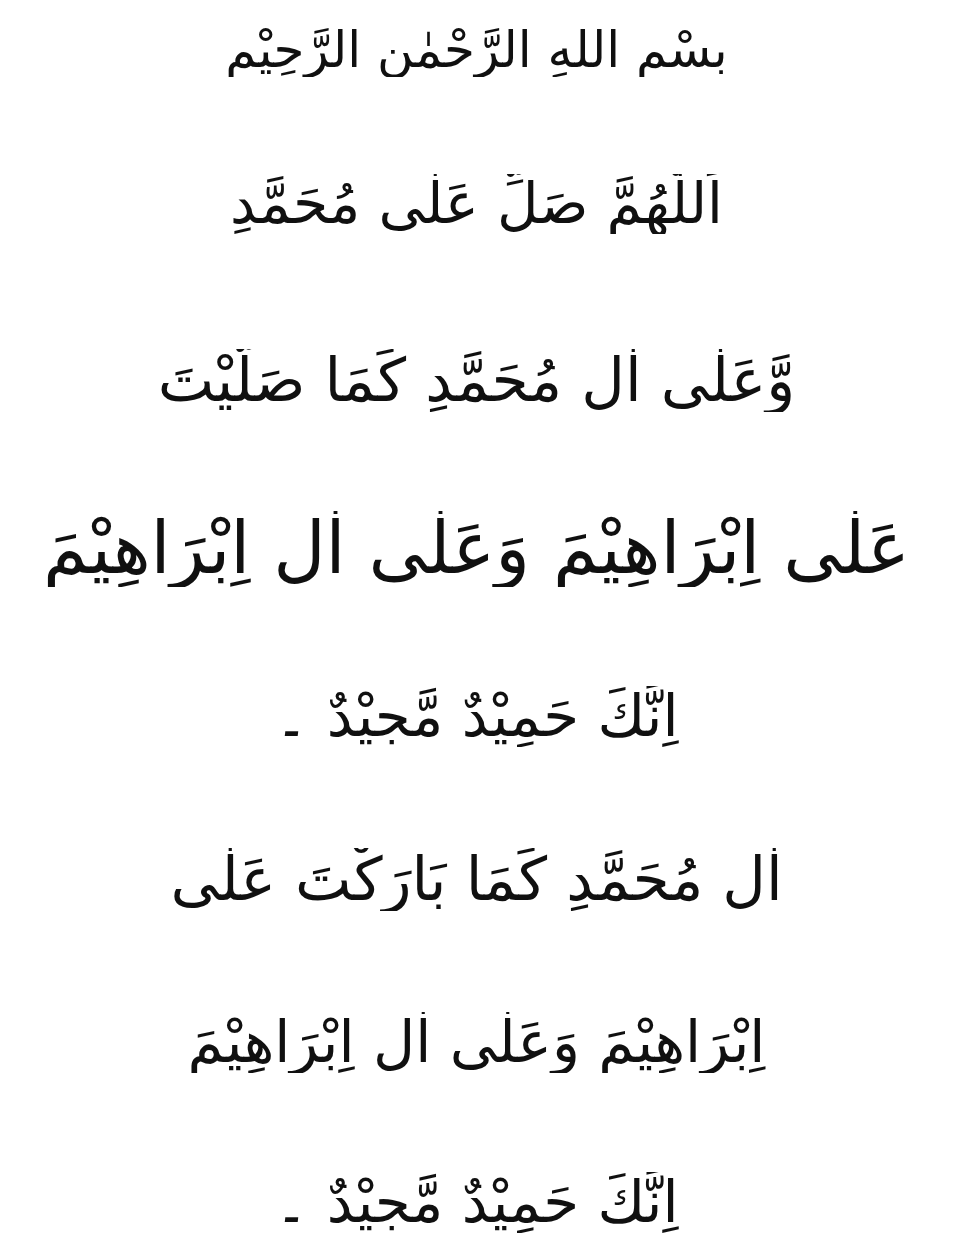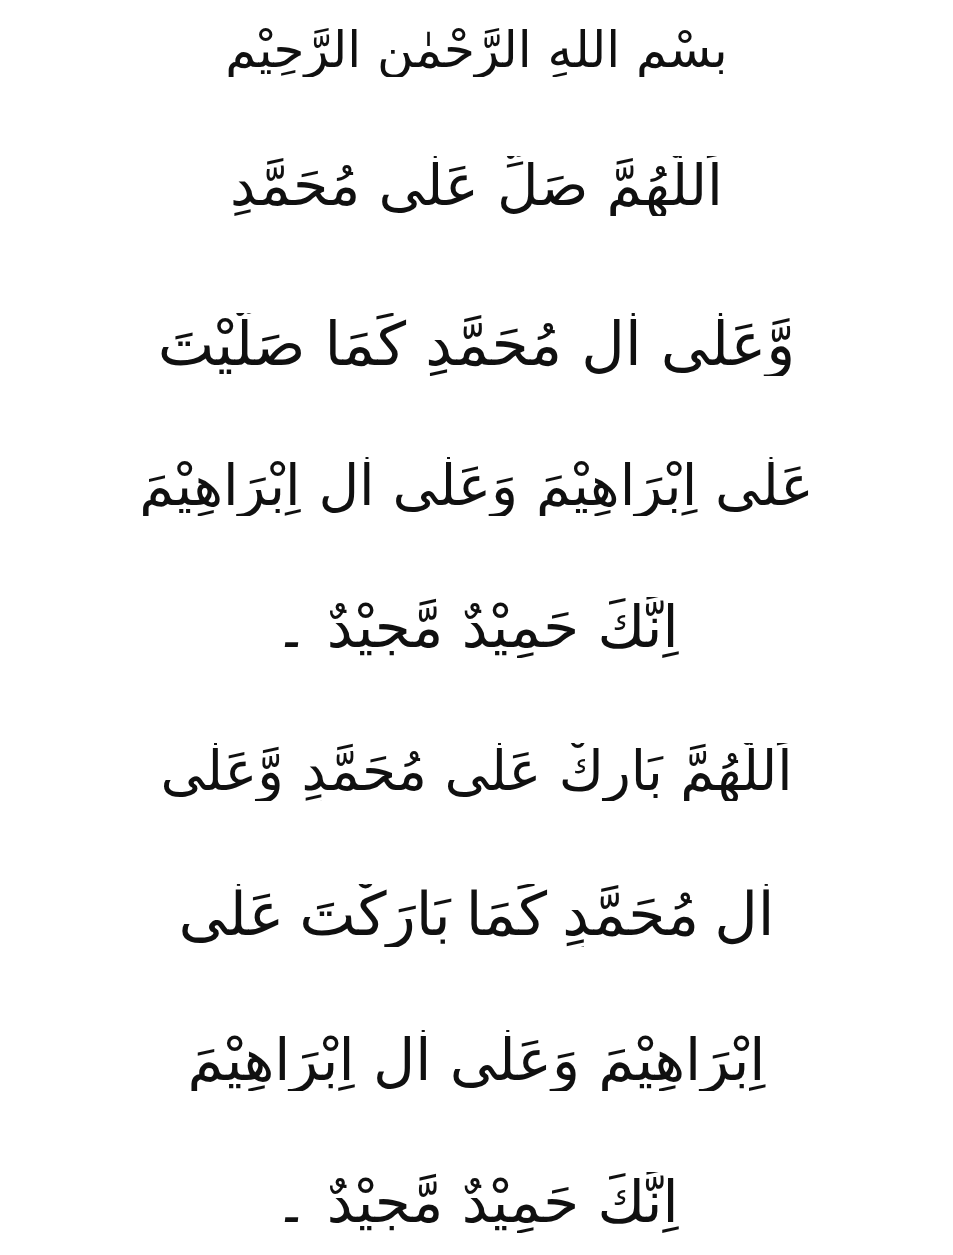--- a/index.html
+++ b/index.html
@@ -48,35 +48,34 @@
     line-height: 1.05;
     white-space: nowrap;
     overflow: hidden;
     text-overflow: clip;
   }
 
   
   .line-1 { font-size: 50px; letter-spacing: 0px; margin-top: 6px; }
   .line-2 { font-size: 57px; margin-top: 14px; }
   .line-3 { font-size: 60px; margin-top: 32px; }
-  .line-4 { font-size: 56px; margin-top: 16px; }
+  .line-4 { font-size: 72px; margin-top: 16px; }
   .line-5 { font-size: 58px; margin-top: 16px; }
   .line-6 { font-size: 55px; margin-top: 20px; }
-  .line-7 { font-size: 60px; margin-top: 18px; font-family: Liberation Serif, serif; }
+  .line-7 { font-size: 60px; margin-top: 18px; }
   .line-8 { font-size: 58px; margin-top: 18px; }
   .line-9 { font-size: 58px; margin-top: 16px; margin-bottom: 8px; }
 </style>
 </head>
 <body>
 
 <div class="page">
   <div class="calligraphy-block">
     <div class="line line-1">بِسْمِ اللهِ الرَّحْمٰنِ الرَّحِيْمِ</div>
     <div class="line line-2">اَللّٰهُمَّ صَلِّ عَلٰى مُحَمَّدٍ</div>
     <div class="line line-3">وَّعَلٰى اٰلِ مُحَمَّدٍ كَمَا صَلَّيْتَ</div>
     <div class="line line-4">عَلٰى اِبْرَاهِيْمَ وَعَلٰى اٰلِ اِبْرَاهِيْمَ</div>
     <div class="line line-5">اِنَّكَ حَمِيْدٌ مَّجِيْدٌ ۔</div>
-    <div class="line line-6">اَللّٰهُمَّ بَارِكْ عَلٰى مُحَمَّدٍ وَّعَلٰى</div>
     <div class="line line-7">اٰلِ مُحَمَّدٍ كَمَا بَارَكْتَ عَلٰى</div>
     <div class="line line-8">اِبْرَاهِيْمَ وَعَلٰى اٰلِ اِبْرَاهِيْمَ</div>
     <div class="line line-9">اِنَّكَ حَمِيْدٌ مَّجِيْدٌ ۔</div>
   </div>
 </div>
 
 </body></html>

